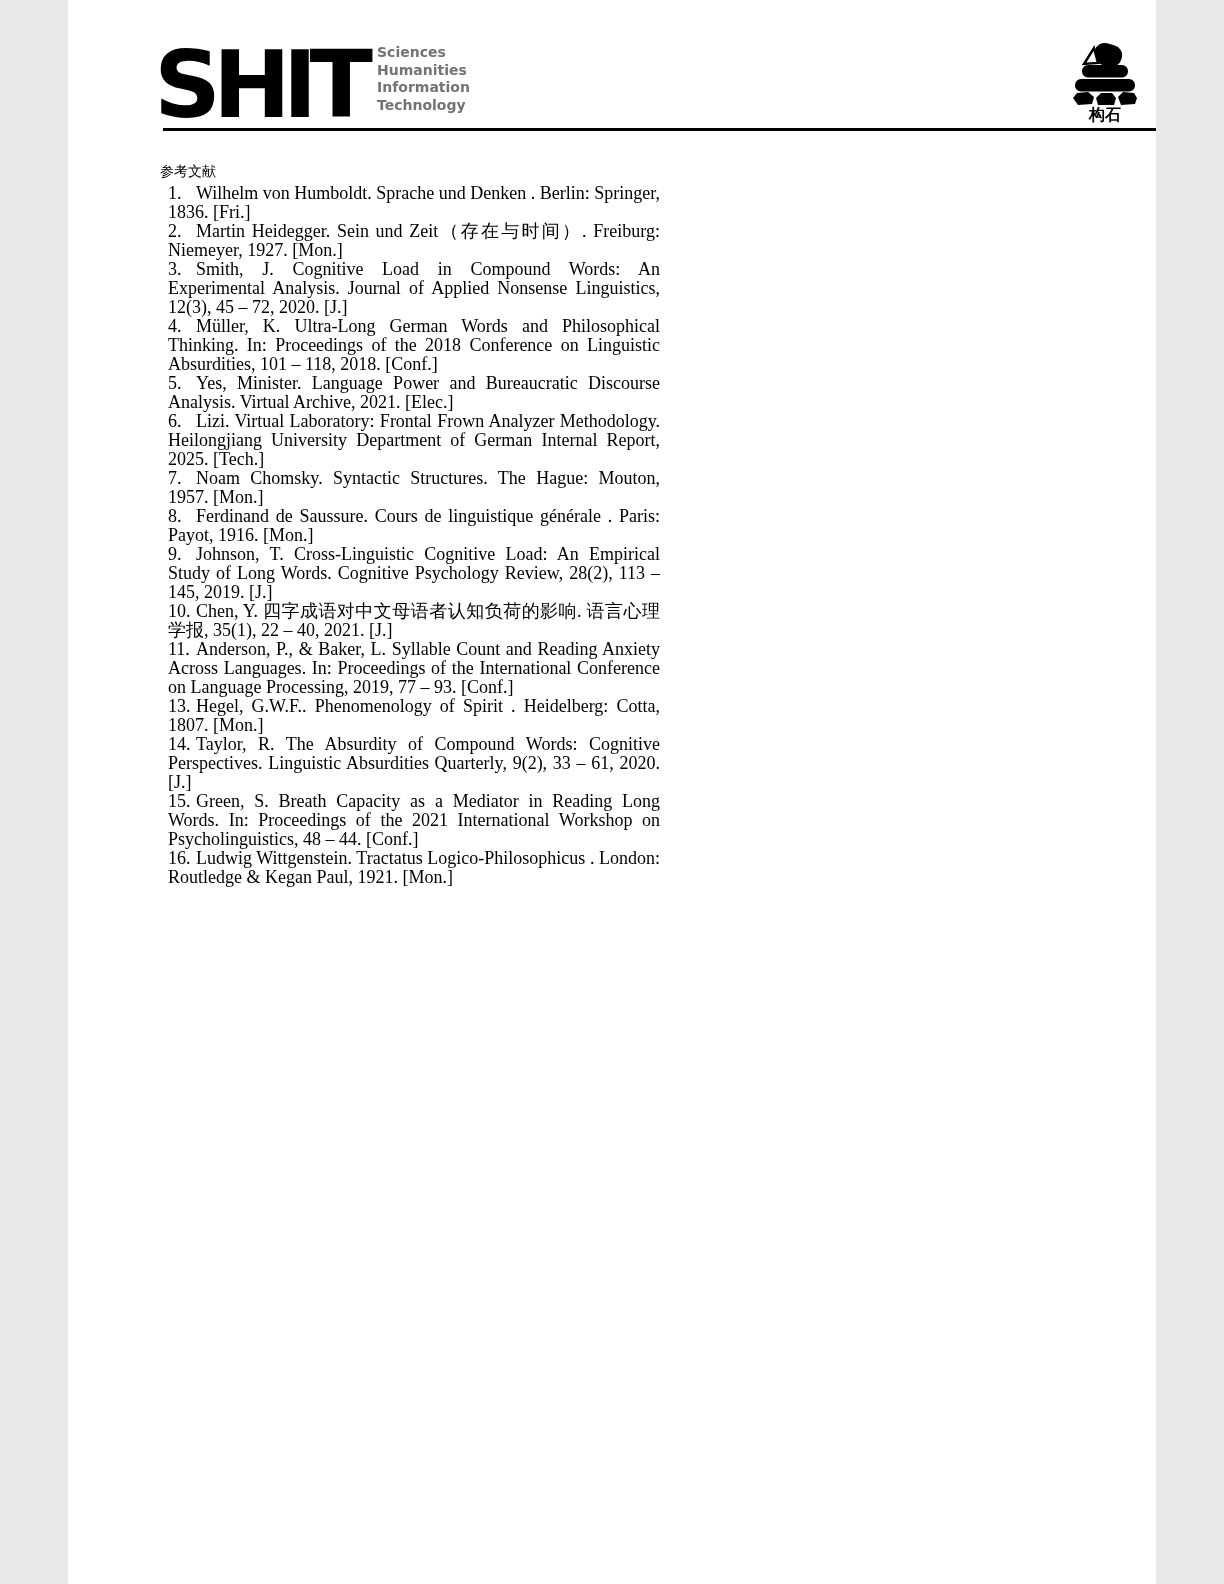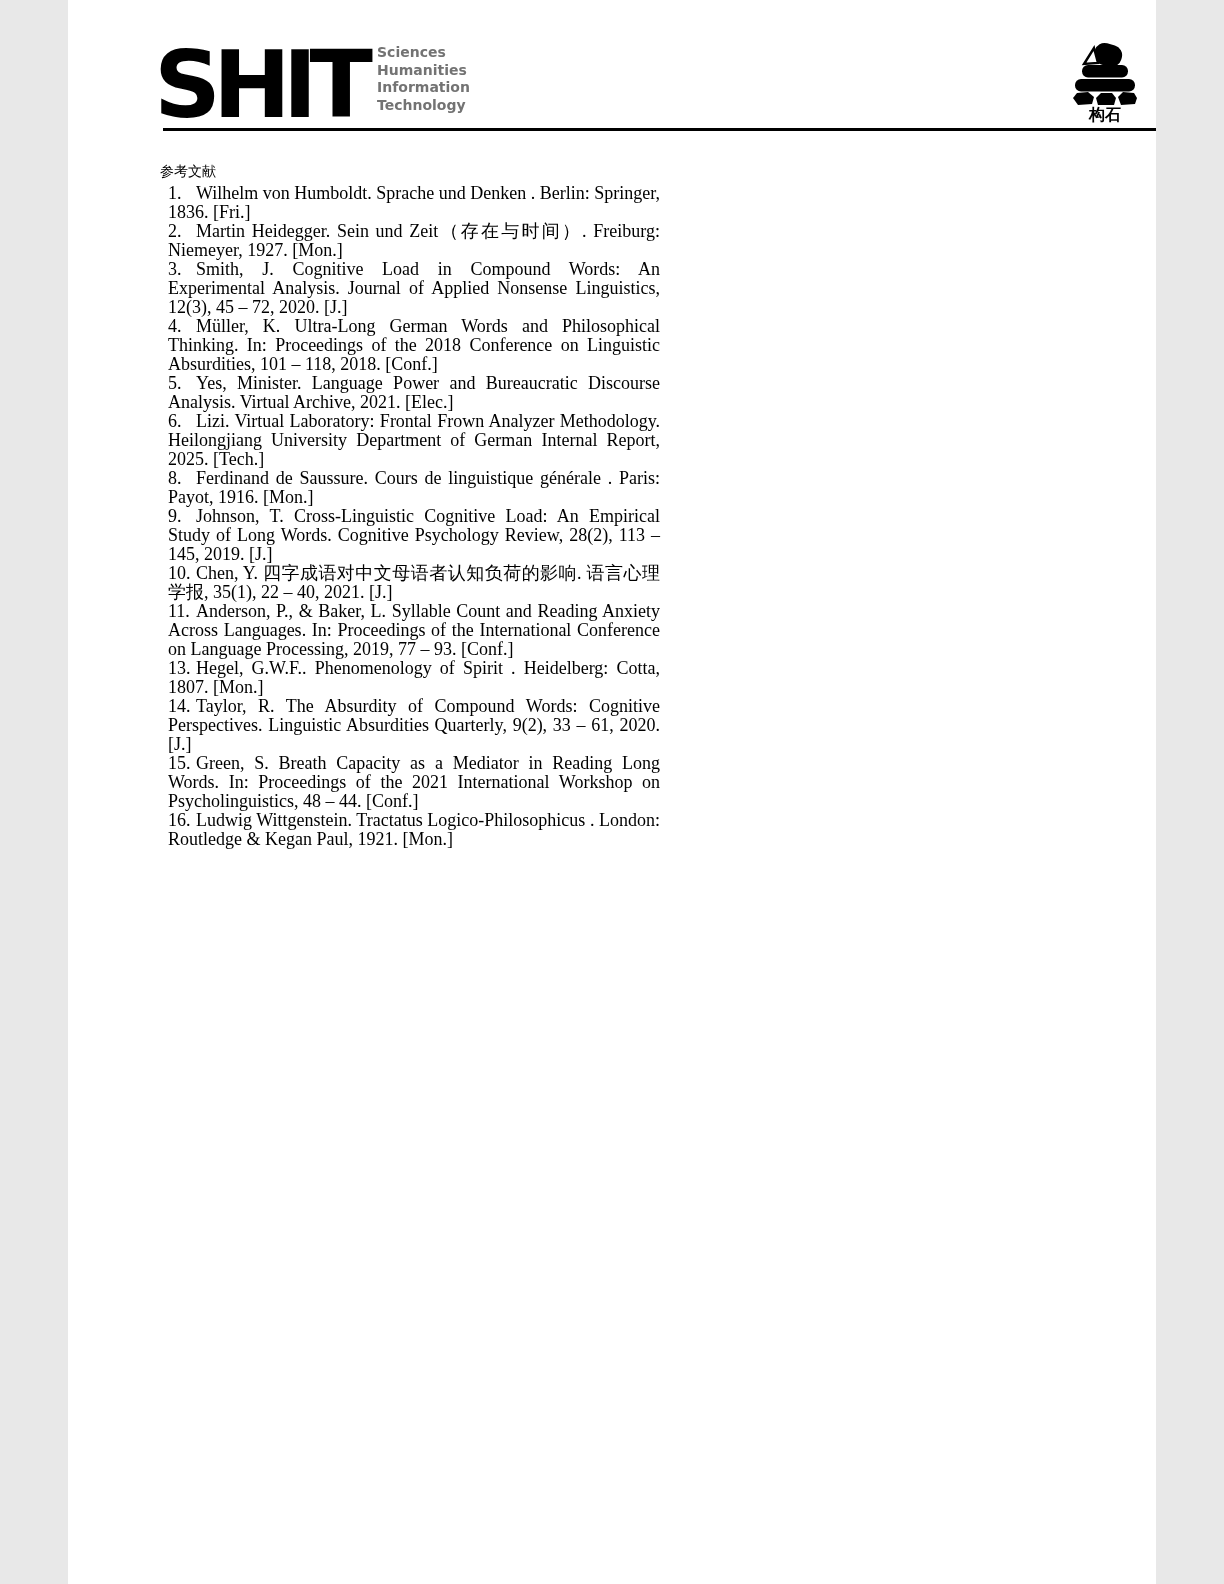--- a/index.html
+++ b/index.html
@@ -90,20 +90,21 @@
 
   <div class="refs-heading">参考文献</div>
 
   <div class="ref-list">
     <p class="ref-item"><span class="ref-num">1.</span><span>Wilhelm von Humboldt. Sprache und Denken . Berlin: Springer, 1836. [Fri.]</span></p>
     <p class="ref-item"><span class="ref-num">2.</span><span>Martin Heidegger. Sein und Zeit（存在与时间）. Freiburg: Niemeyer, 1927. [Mon.]</span></p>
     <p class="ref-item"><span class="ref-num">3.</span><span>Smith, J. Cognitive Load in Compound Words: An Experimental Analysis. Journal of Applied Nonsense Linguistics, 12(3), 45 – 72, 2020. [J.]</span></p>
     <p class="ref-item"><span class="ref-num">4.</span><span>Müller, K. Ultra-Long German Words and Philosophical Thinking. In: Proceedings of the 2018 Conference on Linguistic Absurdities, 101 – 118, 2018. [Conf.]</span></p>
     <p class="ref-item"><span class="ref-num">5.</span><span>Yes, Minister. Language Power and Bureaucratic Discourse Analysis. Virtual Archive, 2021. [Elec.]</span></p>
     <p class="ref-item"><span class="ref-num">6.</span><span>Lizi. Virtual Laboratory: Frontal Frown Analyzer Methodology. Heilongjiang University Department of German Internal Report, 2025. [Tech.]</span></p>
+    <p class="ref-item"><span class="ref-num">7.</span><span>Noam Chomsky. Syntactic Structures. The Hague: Mouton, 1957. [Mon.]</span></p>
     <p class="ref-item"><span class="ref-num">8.</span><span>Ferdinand de Saussure. Cours de linguistique générale . Paris: Payot, 1916. [Mon.]</span></p>
     <p class="ref-item"><span class="ref-num">9.</span><span>Johnson, T. Cross-Linguistic Cognitive Load: An Empirical Study of Long Words. Cognitive Psychology Review, 28(2), 113 – 145, 2019. [J.]</span></p>
     <p class="ref-item"><span class="ref-num">10.</span><span>Chen, Y. 四字成语对中文母语者认知负荷的影响. 语言心理学报, 35(1), 22 – 40, 2021. [J.]</span></p>
     <p class="ref-item"><span class="ref-num">11.</span><span>Anderson, P., &amp; Baker, L. Syllable Count and Reading Anxiety Across Languages. In: Proceedings of the International Conference on Language Processing, 2019, 77 – 93. [Conf.]</span></p>
     <p class="ref-item"><span class="ref-num">13.</span><span>Hegel, G.W.F.. Phenomenology of Spirit . Heidelberg: Cotta, 1807. [Mon.]</span></p>
     <p class="ref-item"><span class="ref-num">14.</span><span>Taylor, R. The Absurdity of Compound Words: Cognitive Perspectives. Linguistic Absurdities Quarterly, 9(2), 33 – 61, 2020. [J.]</span></p>
     <p class="ref-item"><span class="ref-num">15.</span><span>Green, S. Breath Capacity as a Mediator in Reading Long Words. In: Proceedings of the 2021 International Workshop on Psycholinguistics, 48 – 44. [Conf.]</span></p>
     <p class="ref-item"><span class="ref-num">16.</span><span>Ludwig Wittgenstein. Tractatus Logico-Philosophicus . London: Routledge &amp; Kegan Paul, 1921. [Mon.]</span></p>
   </div>
 

